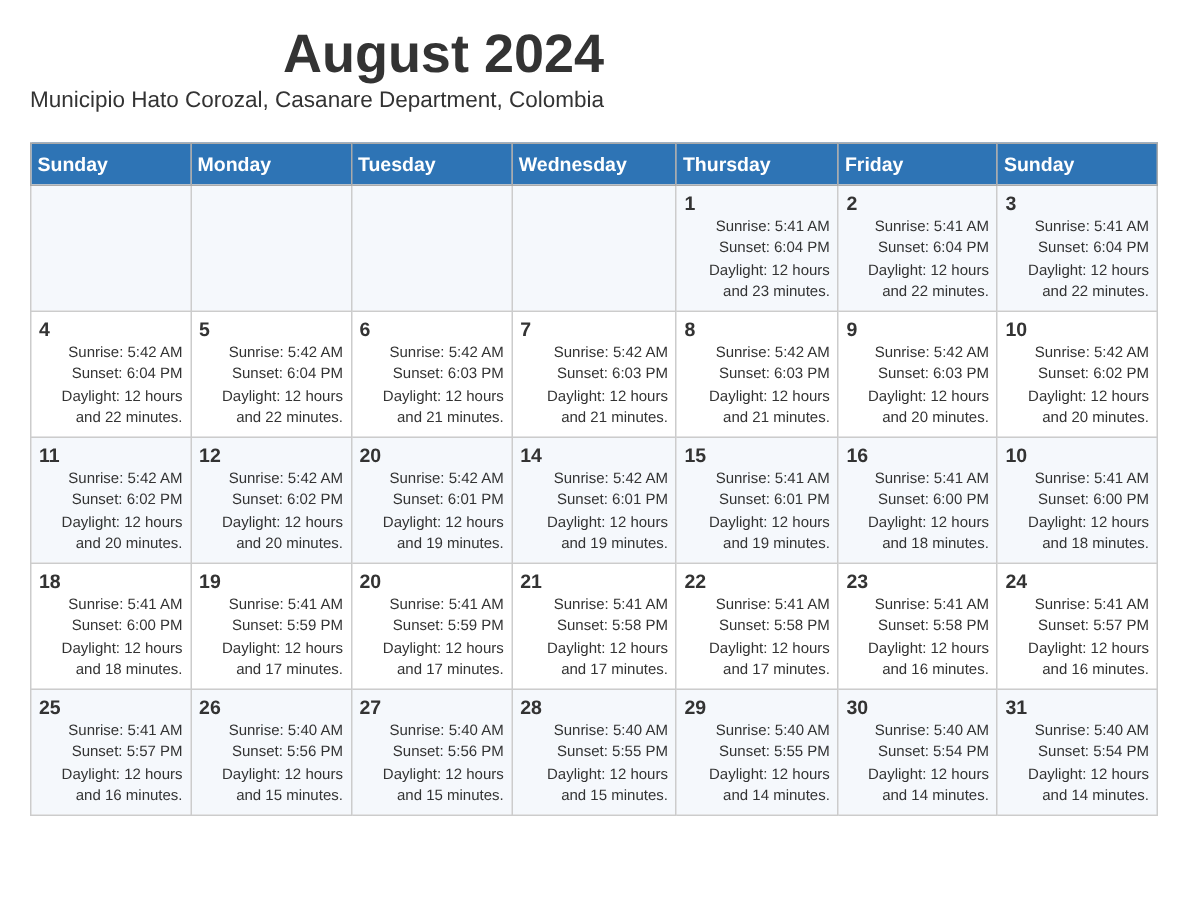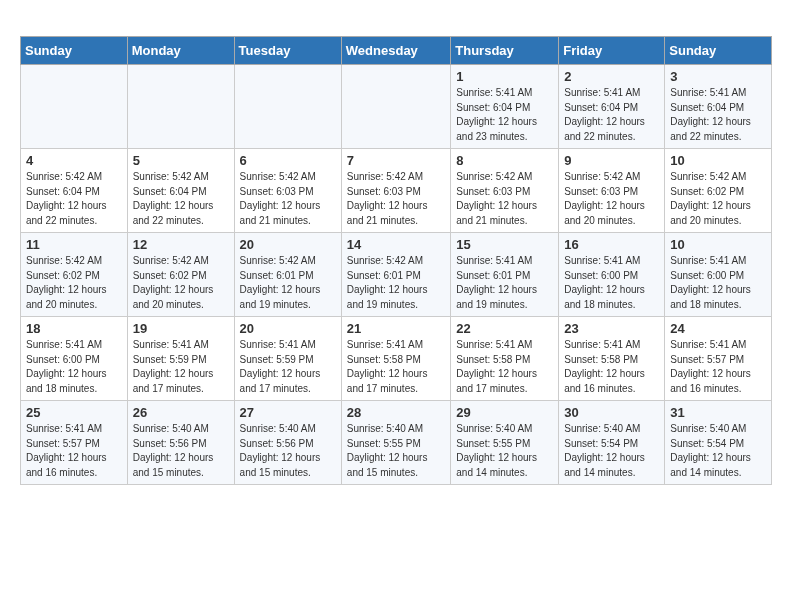--- a/index.html
+++ b/index.html
@@ -84,30 +84,33 @@
       font-size: 13px;
       font-weight: bold;
       color: #333;
       display: block;
       margin-bottom: 2px;
     }
     .day-info {
       font-size: 10px;
       color: #333;
       line-height: 1.45;
+      text-align: right;
     }
     .empty-cell {
       background: #f5f8fc !important;
     }
   </style>
 </head>
 <body>
 
 <div class="header-area">
   <div class="title-block">
+    <div class="main-title">August 2024</div>
+    <div class="subtitle">Municipio Hato Corozal, Casanare Department, Colombia</div>
   </div>
 </div>
 
 <table class="calendar">
   <thead>
     <tr>
     <th>Sunday</th>
         <th>Monday</th>
         <th>Tuesday</th>
         <th>Wednesday</th>

